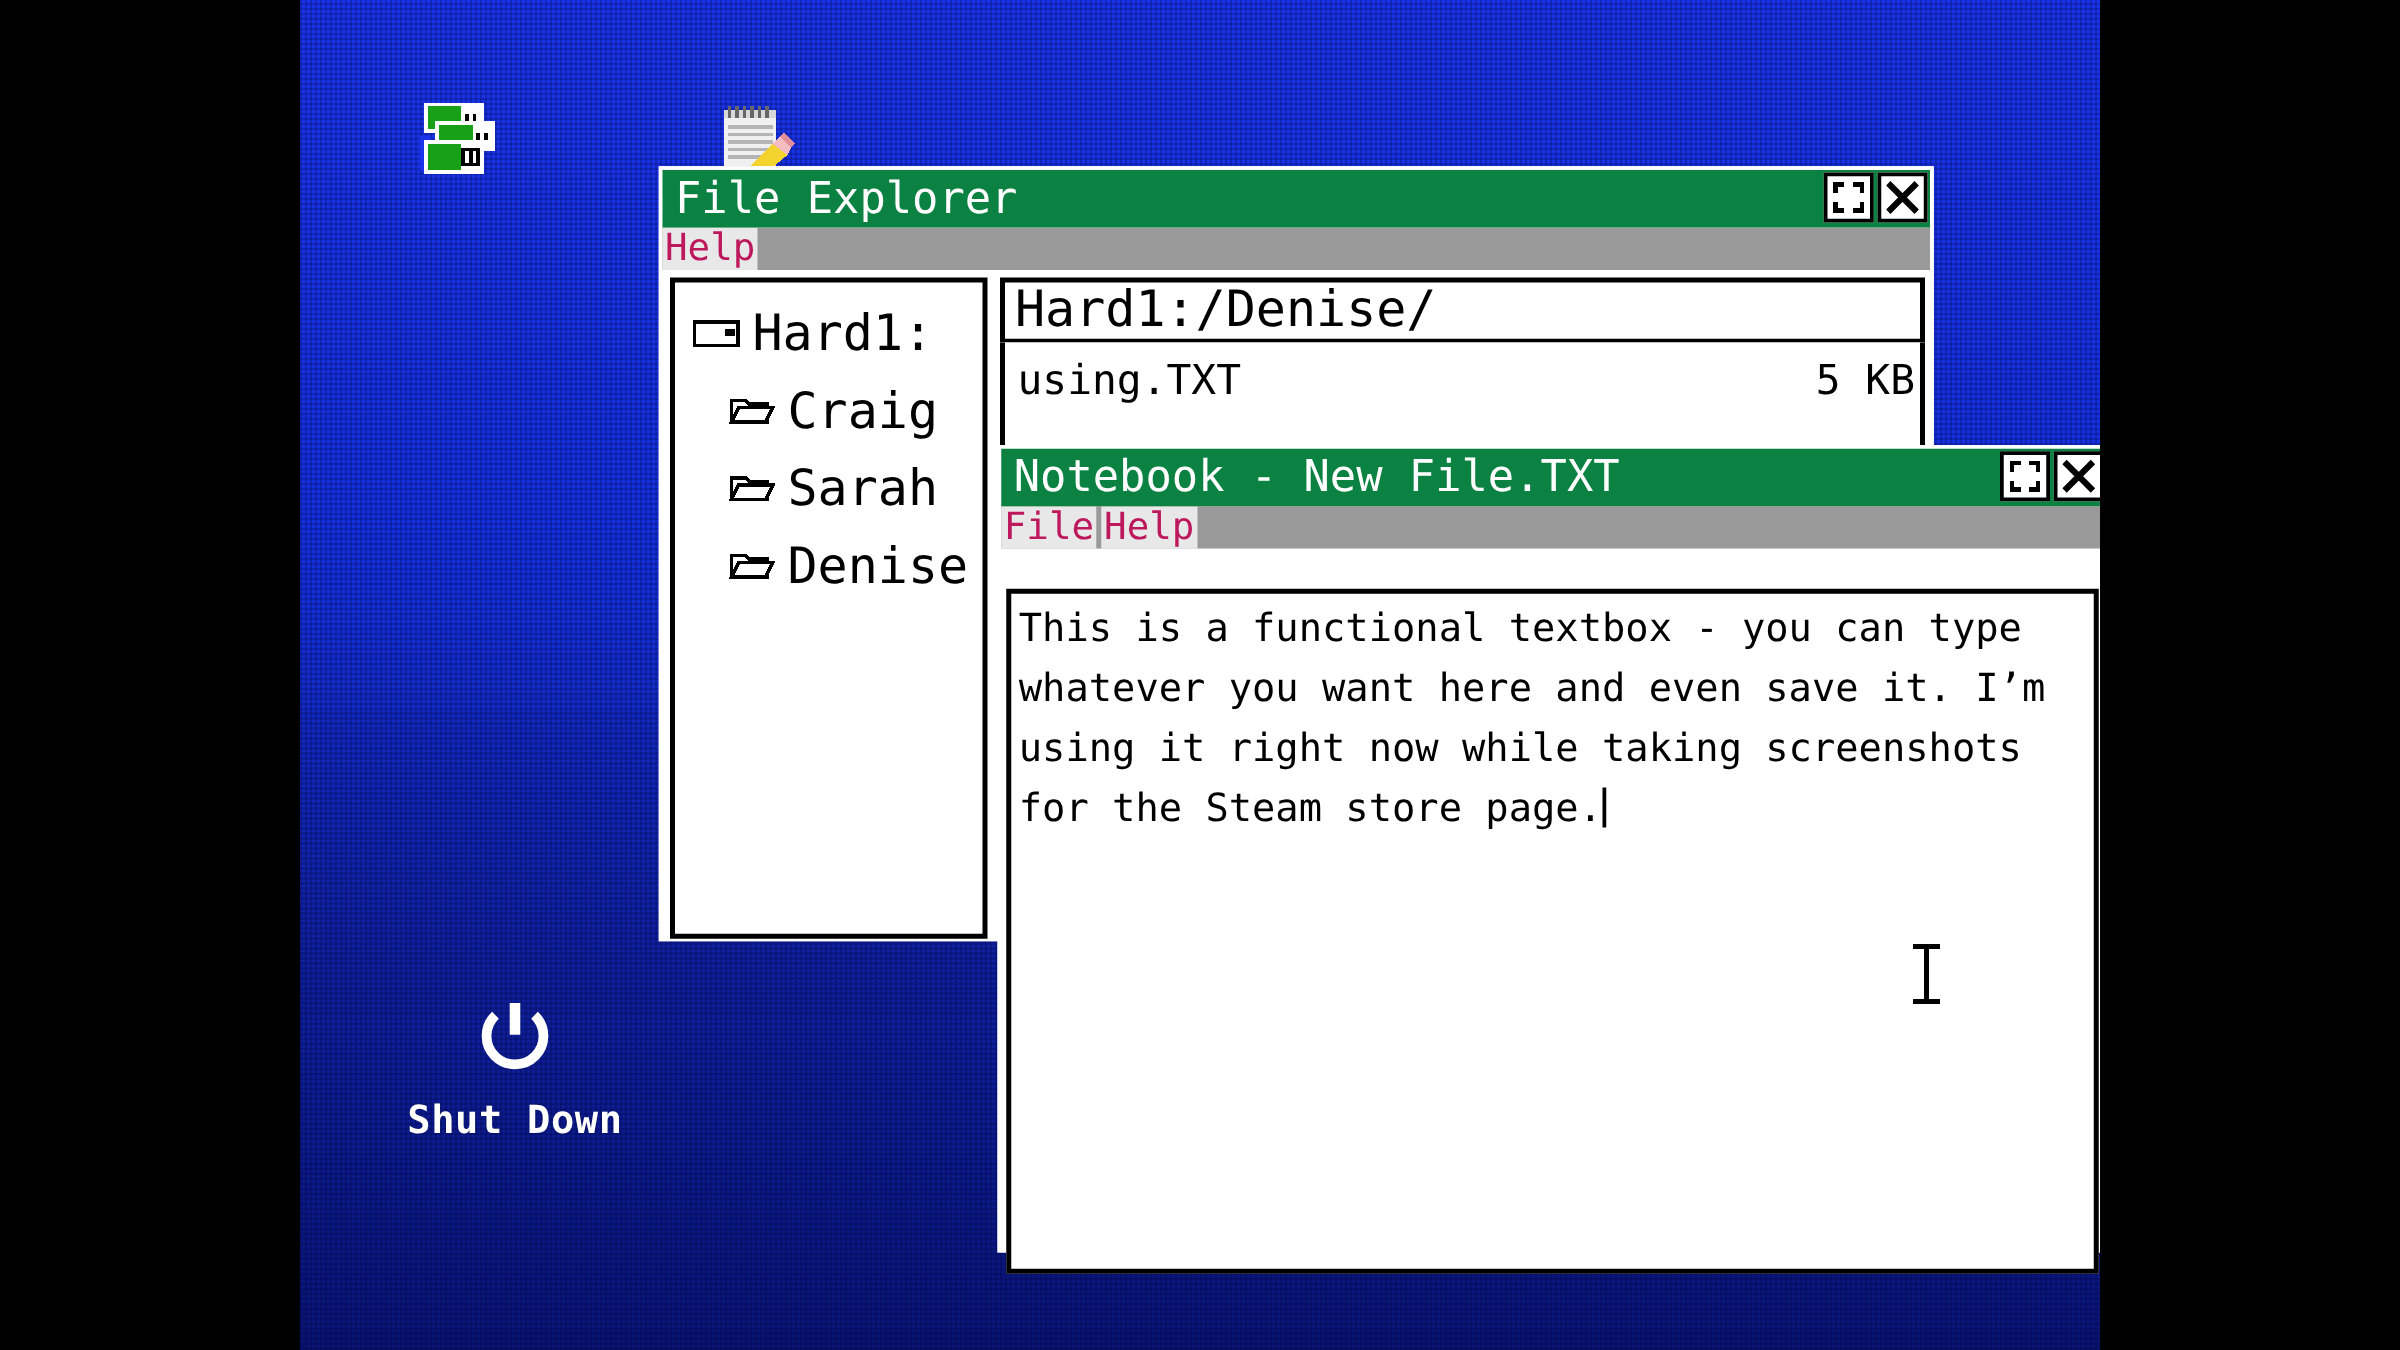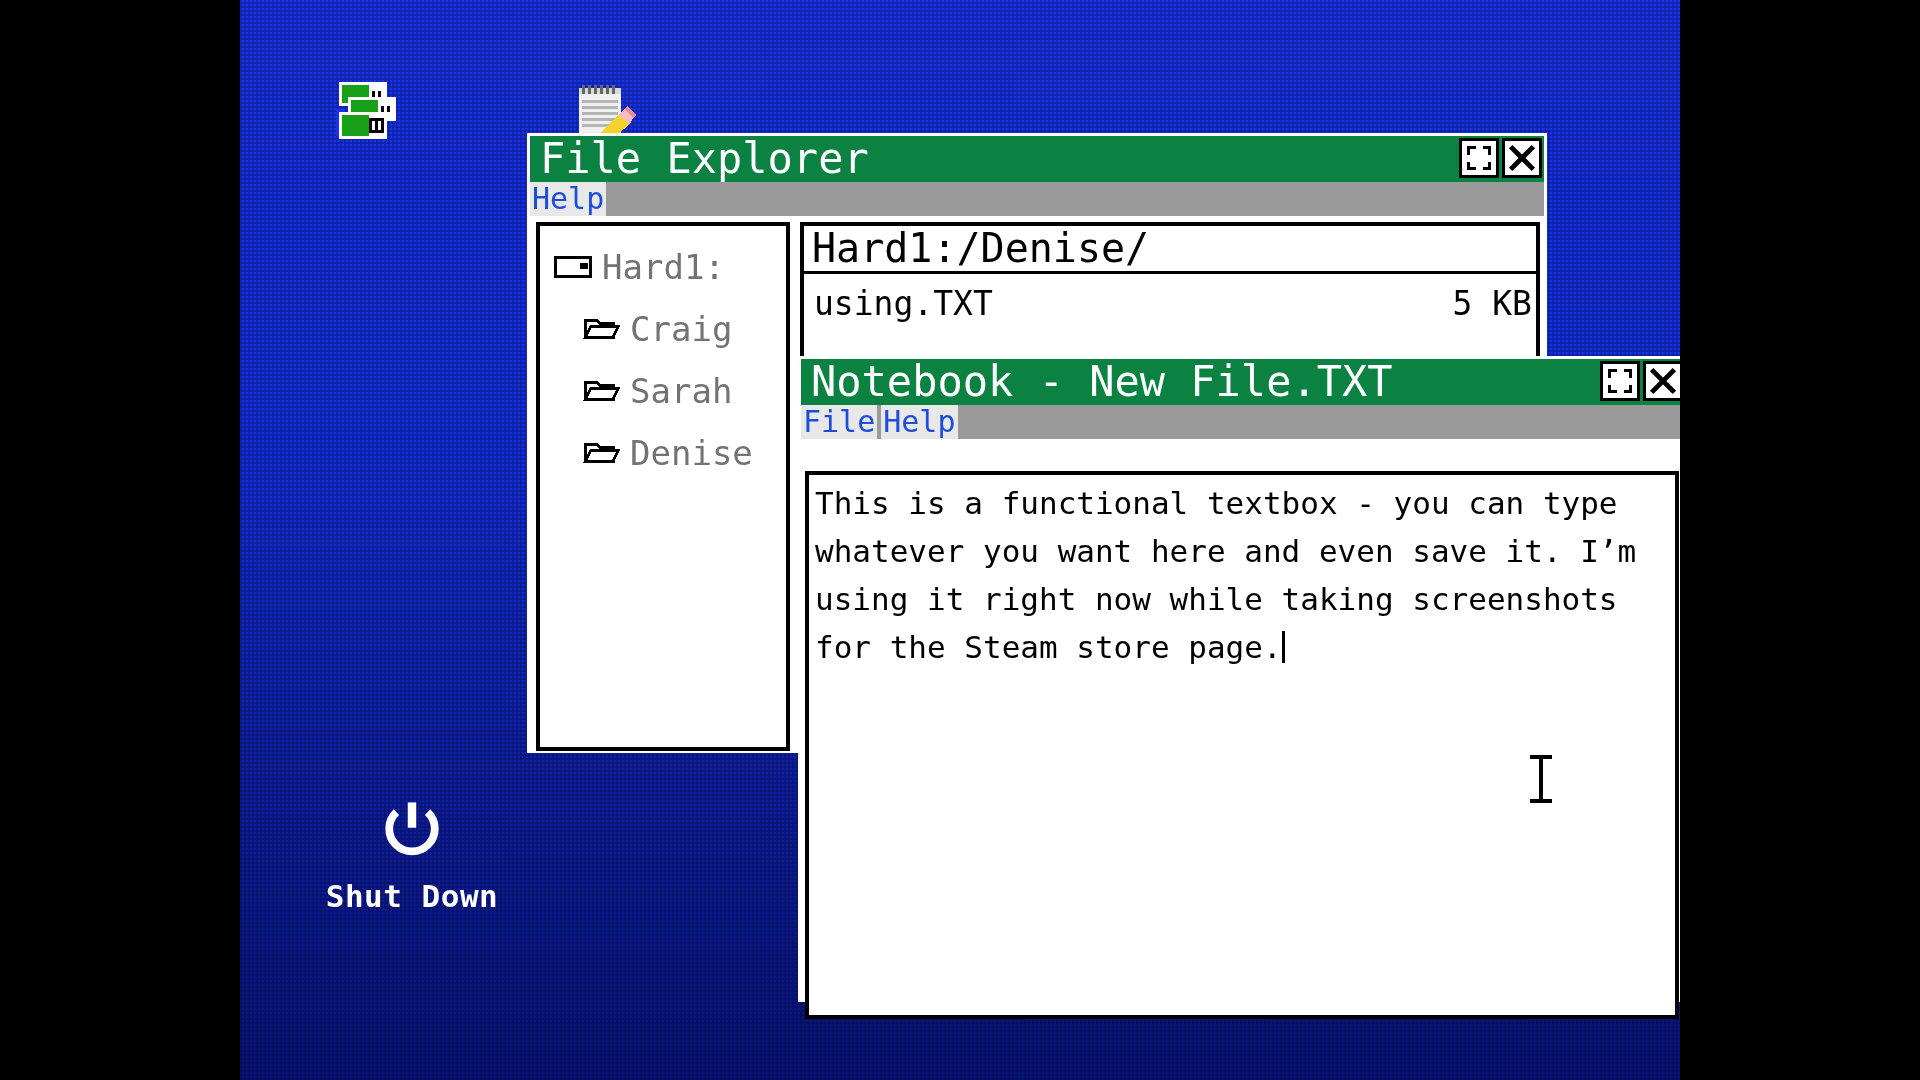--- a/index.html
+++ b/index.html
@@ -134,21 +134,21 @@
     background: #0b8142;
     display: flex;
     align-items: center;
     position: relative;
     padding-left: 10px;
     box-sizing: border-box;
   }
   .titlebar .title {
     color: #ffffff;
     font-family: "DejaVu Sans Mono", "Liberation Mono", monospace;
-    font-size: 42px;
+    font-size: 35px;
     line-height: 46px;
     white-space: nowrap;
     letter-spacing: 0px;
     user-select: none;
   }
   .titlebuttons {
     position: absolute;
     right: 2px;
     top: 2px;
     display: flex;
@@ -170,21 +170,21 @@
     height: 34px;
     background: #9a9a9a;
     display: flex;
     align-items: stretch;
     border-bottom: 0;
   }
   .menuitem {
     font-family: "DejaVu Sans Mono", "Liberation Mono", monospace;
     font-size: 30px;
     line-height: 34px;
-    color: #1d4ed8;
+    color: #be185d;
     background: #e8e8e8;
     padding: 0 2px;
     cursor: pointer;
     user-select: none;
   }
   .menuitem + .menuitem { margin-left: 4px; }
 
   
   #file-explorer {
     left: 287px;
@@ -213,22 +213,22 @@
     display: flex;
     align-items: center;
     height: 62px;
     padding-left: 14px;
     cursor: pointer;
     user-select: none;
   }
   .tree-row.child { padding-left: 42px; }
   .tree-row .tlabel {
     font-family: "DejaVu Sans Mono", "Liberation Mono", monospace;
-    font-size: 34px;
-    color: #737373;
+    font-size: 40px;
+    color: #000000;
     margin-left: 10px;
     white-space: nowrap;
   }
   .tree-icon { width: 38px; height: 26px; flex: 0 0 auto; }
 
   #fe-list {
     flex: 1 1 auto;
     display: flex;
     flex-direction: column;
     min-width: 0;

